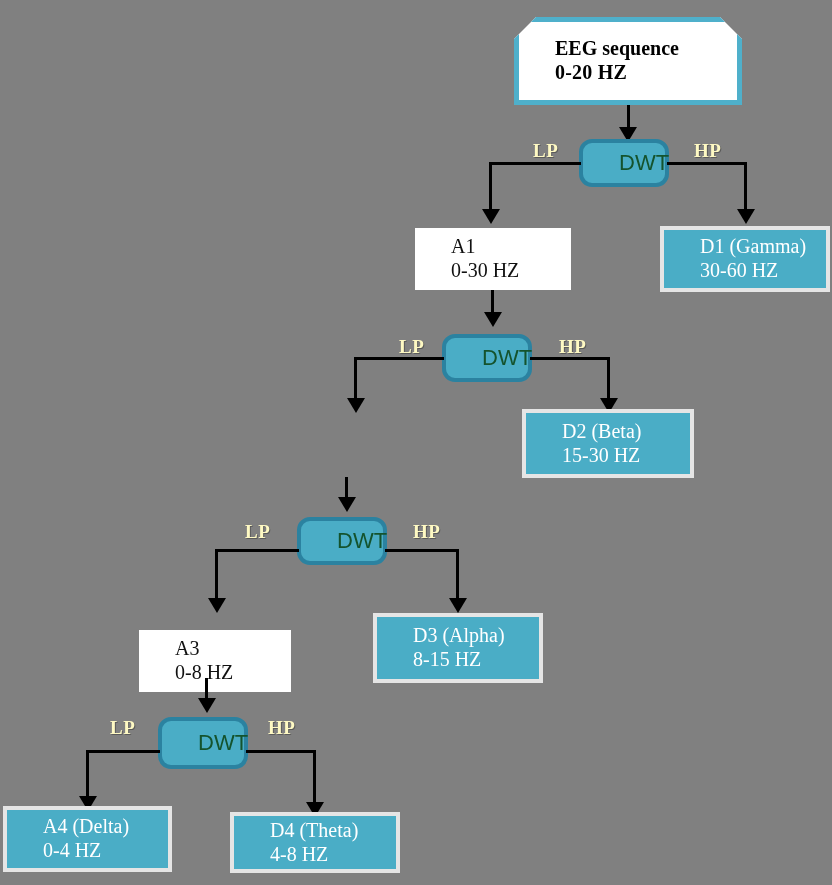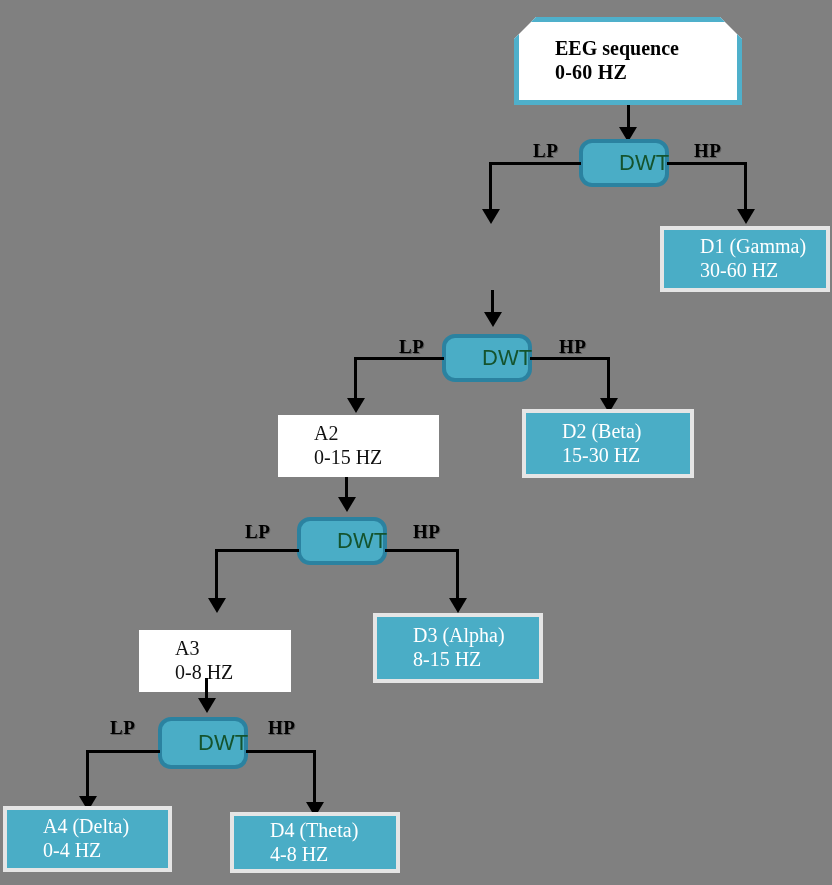--- a/index.html
+++ b/index.html
@@ -85,53 +85,57 @@
     border-right: 9px solid transparent;
     border-top: 15px solid #000000;
   }
 
   
   .edge-label {
     position: absolute;
     font-family: "Liberation Serif", serif;
     font-weight: bold;
     font-size: 19px;
-    color: #000000;
+    color: #fef9c3;
     letter-spacing: .5px;
     white-space: nowrap;
     text-shadow: 1px 1px 0 #5a5a5a;
   }
 </style>
 </head>
 <body>
 
 <div id="canvas">
 
   <div class="node node-source" style="left:514px; top:17px; width:228px; height:88px;">
     <span class="l1">EEG sequence</span>
-    <span class="l2">0-60 HZ</span>
+    <span class="l2">0-20 HZ</span>
   </div>
 
   <div class="vline" style="left:627px; top:105px; height:27px;"></div>
   <div class="arrowhead" style="left:619px; top:127px;"></div>
 
   <div class="node node-dwt" style="left:579px; top:139px; width:90px; height:48px;">
     <span>DWT</span>
   </div>
 
   <div class="hline" style="left:489px; top:162px; width:92px;"></div>
   <div class="vline" style="left:489px; top:162px; height:52px;"></div>
   <div class="arrowhead" style="left:482px; top:209px;"></div>
   <div class="edge-label" style="left:533px; top:140px;">LP</div>
 
   <div class="hline" style="left:667px; top:162px; width:80px;"></div>
   <div class="vline" style="left:744px; top:162px; height:52px;"></div>
   <div class="arrowhead" style="left:737px; top:209px;"></div>
   <div class="edge-label" style="left:694px; top:140px;">HP</div>
 
+  <div class="node node-approx" style="left:415px; top:228px; width:156px; height:62px;">
+    <span class="l1">A1</span>
+    <span class="l2">0-30 HZ</span>
+  </div>
 
   <div class="node node-detail" style="left:660px; top:226px; width:170px; height:66px;">
     <span class="l1">D1 (Gamma)</span>
     <span class="l2">30-60 HZ</span>
   </div>
 
   <div class="vline" style="left:491px; top:290px; height:27px;"></div>
   <div class="arrowhead" style="left:484px; top:312px;"></div>
 
   <div class="node node-dwt" style="left:442px; top:334px; width:90px; height:48px;">
@@ -141,24 +145,20 @@
   <div class="hline" style="left:354px; top:357px; width:90px;"></div>
   <div class="vline" style="left:354px; top:357px; height:46px;"></div>
   <div class="arrowhead" style="left:347px; top:398px;"></div>
   <div class="edge-label" style="left:399px; top:336px;">LP</div>
 
   <div class="hline" style="left:530px; top:357px; width:80px;"></div>
   <div class="vline" style="left:607px; top:357px; height:46px;"></div>
   <div class="arrowhead" style="left:600px; top:398px;"></div>
   <div class="edge-label" style="left:559px; top:336px;">HP</div>
 
-  <div class="node node-approx" style="left:278px; top:415px; width:161px; height:62px;">
-    <span class="l1">A2</span>
-    <span class="l2">0-15 HZ</span>
-  </div>
 
   <div class="node node-detail" style="left:522px; top:409px; width:172px; height:69px;">
     <span class="l1">D2 (Beta)</span>
     <span class="l2">15-30 HZ</span>
   </div>
 
   <div class="vline" style="left:345px; top:477px; height:26px;"></div>
   <div class="arrowhead" style="left:338px; top:497px;"></div>
 
   <div class="node node-dwt" style="left:297px; top:517px; width:90px; height:48px;">

